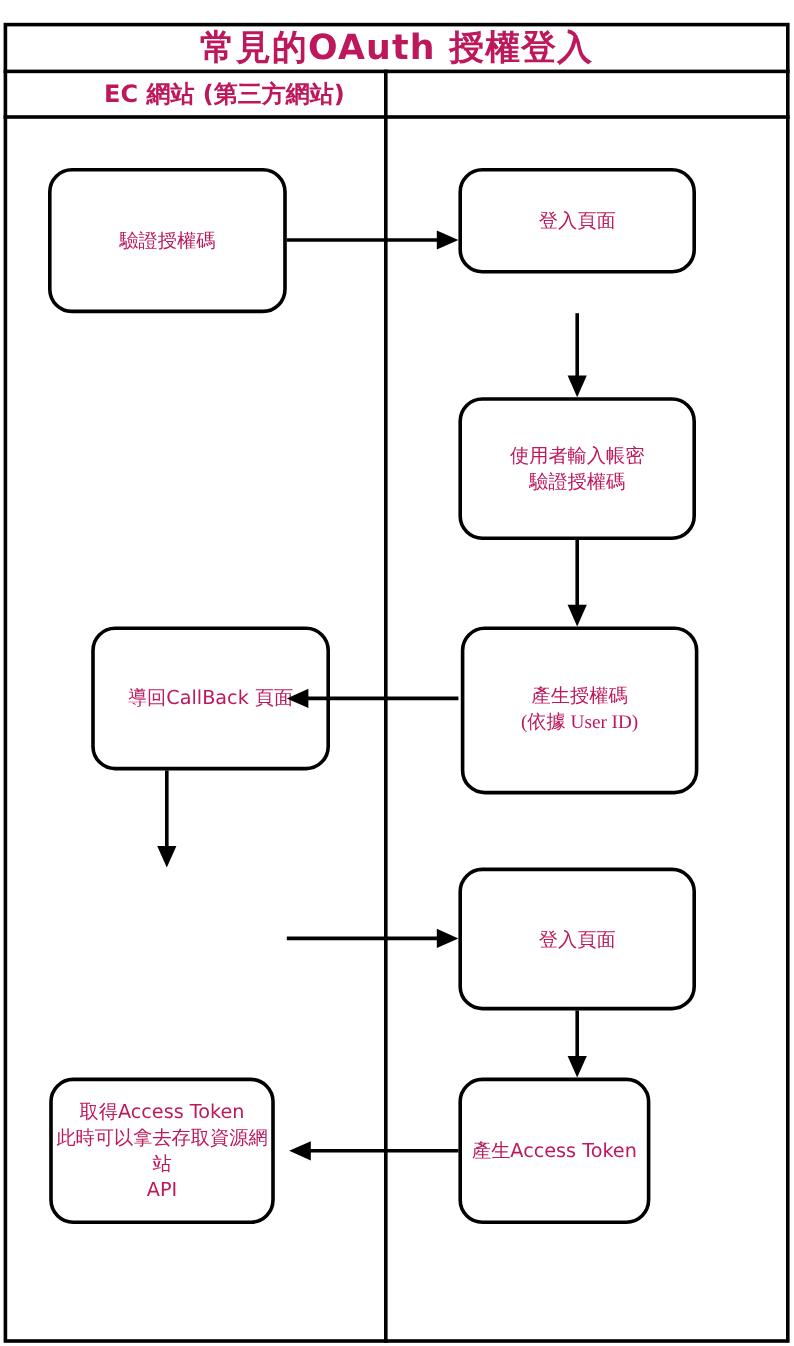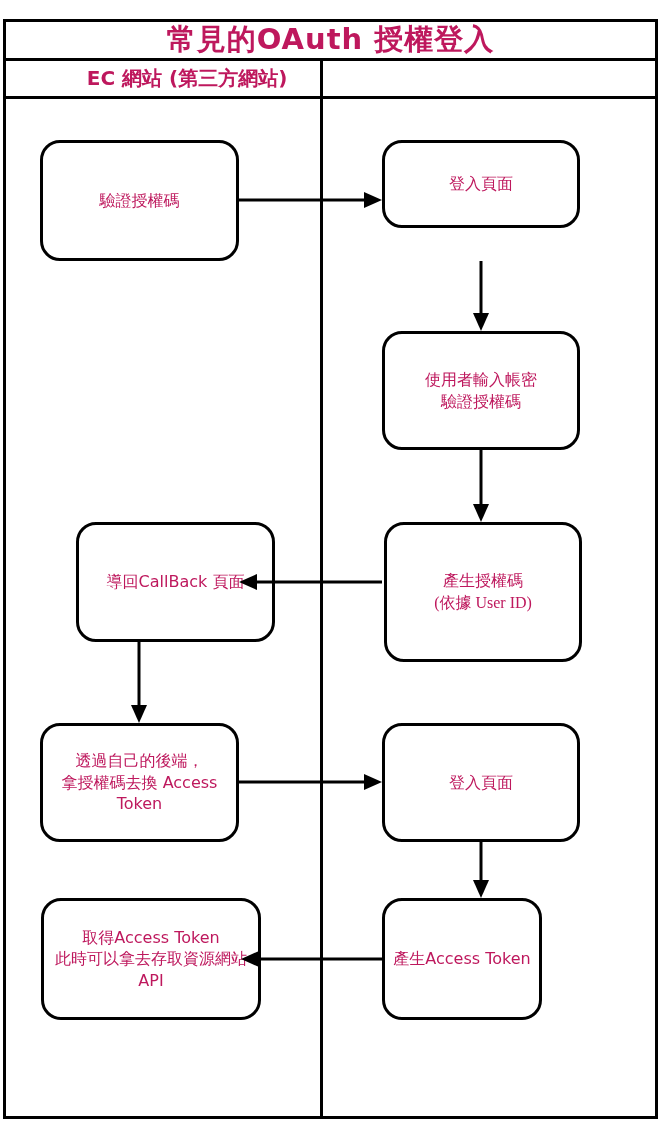--- a/index.html
+++ b/index.html
@@ -99,25 +99,22 @@
 
   <div class="header-cell header-left">EC 網站 (第三方網站)</div>
 
   <div class="node" style="left:40px;  top:140px; width:199px; height:121px;">驗證授權碼</div>
   <div class="node" style="left:382px; top:140px; width:198px; height:88px;">登入頁面</div>
   <div class="node" style="left:382px; top:331px; width:198px; height:119px;">使用者輸入帳密
 驗證授權碼</div>
   <div class="node" style="left:40px;  top:522px; width:199px; height:120px;margin-left:36px;">導回CallBack 頁面</div>
   <div class="node" style="left:384px; top:522px; width:198px; height:140px;font-family:Liberation Serif, serif;">產生授權碼
 (依據 User ID)</div>
-  <div class="node" style="left:40px;  top:723px; width:199px; height:119px;">透過自己的後端，
-拿授權碼去換 Access
-Token</div>
   <div class="node" style="left:382px; top:723px; width:198px; height:119px;">登入頁面</div>
-  <div class="node" style="left:41px;  top:898px; width:220px; height:122px;">取得Access Token
+  <div class="node" style="left:41px;  top:898px; width:188px; height:122px;">取得Access Token
 此時可以拿去存取資源網站
 API</div>
   <div class="node" style="left:382px; top:898px; width:160px; height:122px;">產生Access Token</div>
 
   <svg class="arrows" width="662" height="1122" viewBox="0 0 662 1122">
     <g>
       <line x1="239" y1="200" x2="366" y2="200"></line>
       <polygon points="382,200 364,192 364,208"></polygon>
     </g>
     <g>

